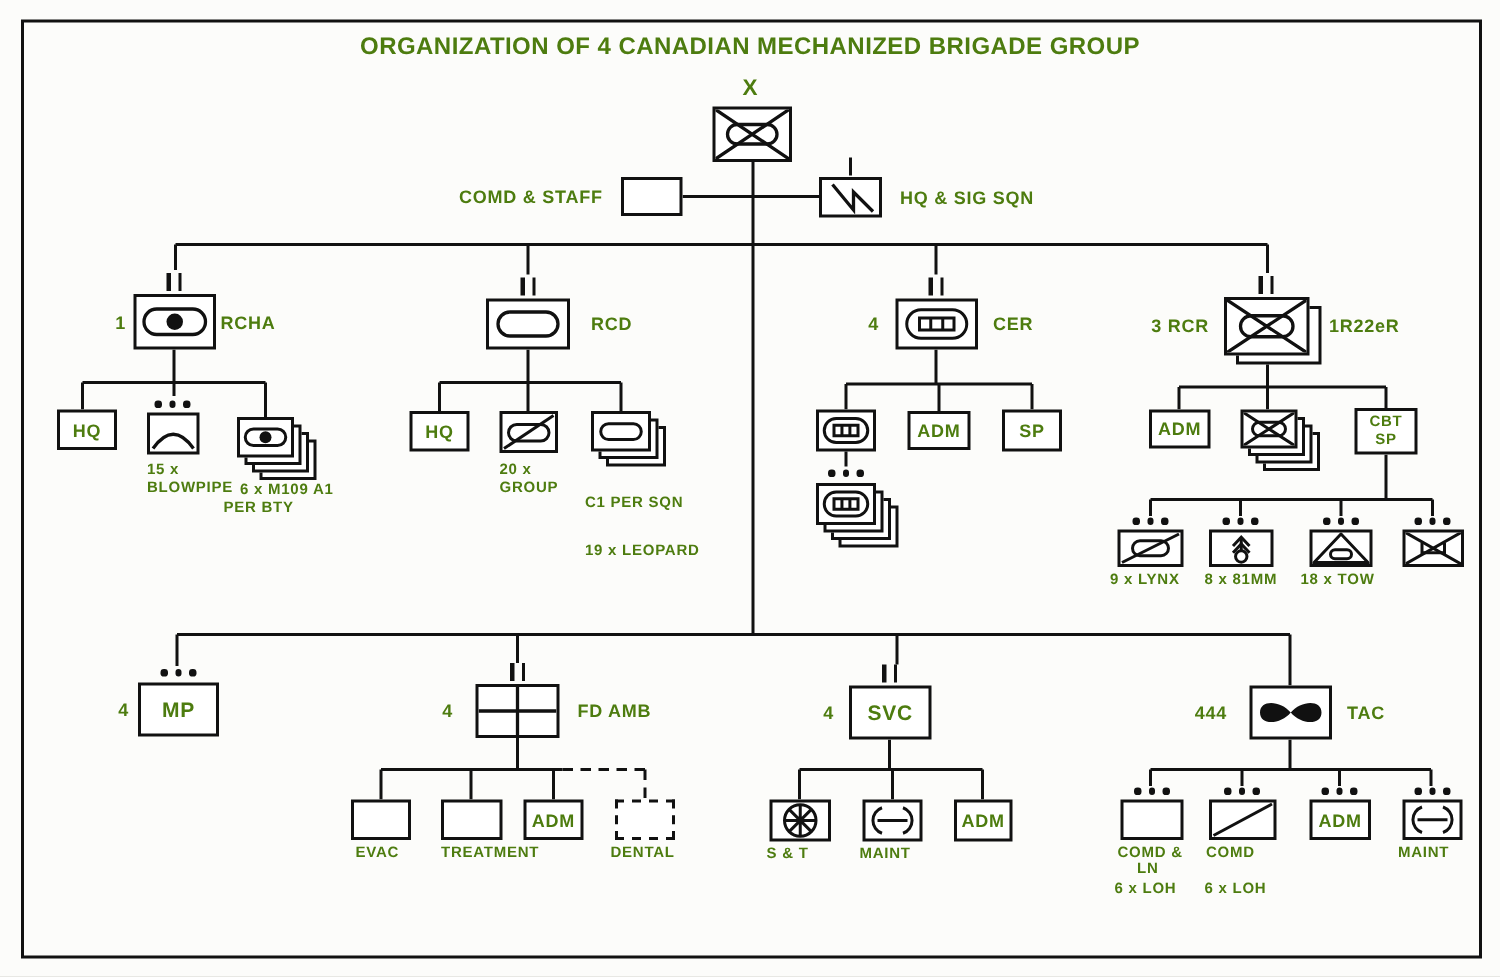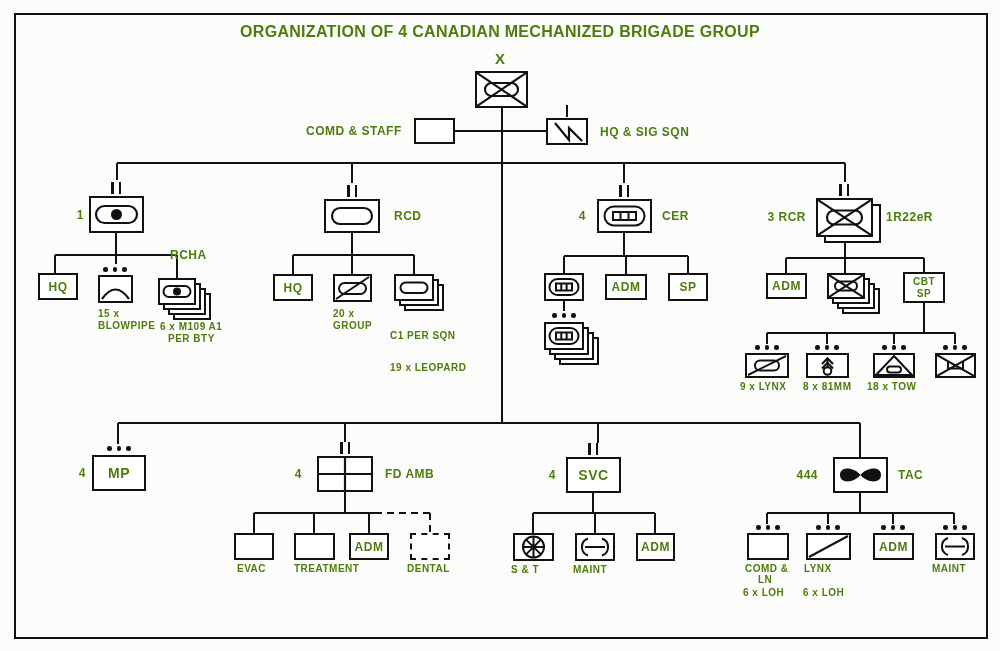--- a/index.html
+++ b/index.html
@@ -78,21 +78,21 @@
       <div class="tick"></div>
       <div class="tick"></div>
     </div>
   <span class="lbl md rt" style="left:64px;top:208px;width:20px;">1</span>
   <div class="box" style="left:89px;top:196px;width:55px;height:37px;">
     <svg width="51" height="33" viewBox="0 0 51 33">
       <rect x="5" y="8" width="41" height="17" rx="8.5" stroke="#111" stroke-width="2.2" fill="none"></rect>
       <circle cx="25.5" cy="16.5" r="5.5" fill="#111"></circle>
     </svg>
   </div>
-  <span class="lbl md" style="left:170px;top:208px;margin-top:40px;">RCHA</span>
+  <span class="lbl md" style="left:147px;top:208px;">RCHA</span>
 
   <div class="box" style="left:38px;top:273px;width:40px;height:27px;">
     <span class="btx">HQ</span>
   </div>
 
   <div class="dots" style="left:103px;top:267px;">
       <div class="dot"></div>
       <div class="dot"></div>
       <div class="dot"></div>
     </div>
@@ -107,21 +107,21 @@
   <div class="box shadow" style="left:173px;top:293px;width:38px;height:27px;"></div>
   <div class="box shadow" style="left:168px;top:288px;width:38px;height:27px;"></div>
   <div class="box shadow" style="left:163px;top:283px;width:38px;height:27px;"></div>
   <div class="box" style="left:158px;top:278px;width:38px;height:27px;">
     <svg width="34" height="23" viewBox="0 0 34 23">
       <rect x="3.5" y="6" width="27" height="11" rx="5.5" stroke="#111" stroke-width="2" fill="none"></rect>
       <circle cx="17" cy="11.5" r="4" fill="#111"></circle>
     </svg>
   </div>
   <span class="lbl" style="left:160px;top:321px;">6 x M109 A1</span>
-  <span class="lbl" style="left:168px;top:333px;">PER BTY</span>
+  <span class="lbl" style="left:149px;top:333px;">PER BTY</span>
 
   <div class="ticks" style="left:347px;top:185px;">
       <div class="tick"></div>
       <div class="tick"></div>
     </div>
   <div class="box" style="left:324px;top:199px;width:56px;height:34px;">
     <svg width="52" height="30" viewBox="0 0 52 30">
       <rect x="6" y="7" width="40" height="16" rx="8" stroke="#111" stroke-width="2.2" fill="none"></rect>
     </svg>
   </div>
@@ -381,21 +381,21 @@
   <div class="dots" style="left:816px;top:525px;">
       <div class="dot"></div>
       <div class="dot"></div>
       <div class="dot"></div>
     </div>
   <div class="box" style="left:806px;top:533px;width:45px;height:27px;">
     <svg width="41" height="23" viewBox="0 0 41 23">
       <path d="M1,22 L40,1" stroke="#111" stroke-width="2" fill="none"></path>
     </svg>
   </div>
-  <span class="lbl" style="left:804px;top:563px;">LYNX</span>
+  <span class="lbl" style="left:804px;top:563px;">COMD</span>
   <span class="lbl" style="left:803px;top:587px;">6 x LOH</span>
 
   <div class="dots" style="left:881px;top:525px;">
       <div class="dot"></div>
       <div class="dot"></div>
       <div class="dot"></div>
     </div>
   <div class="box" style="left:873px;top:533px;width:41px;height:27px;">
     <span class="btx">ADM</span>
   </div>

